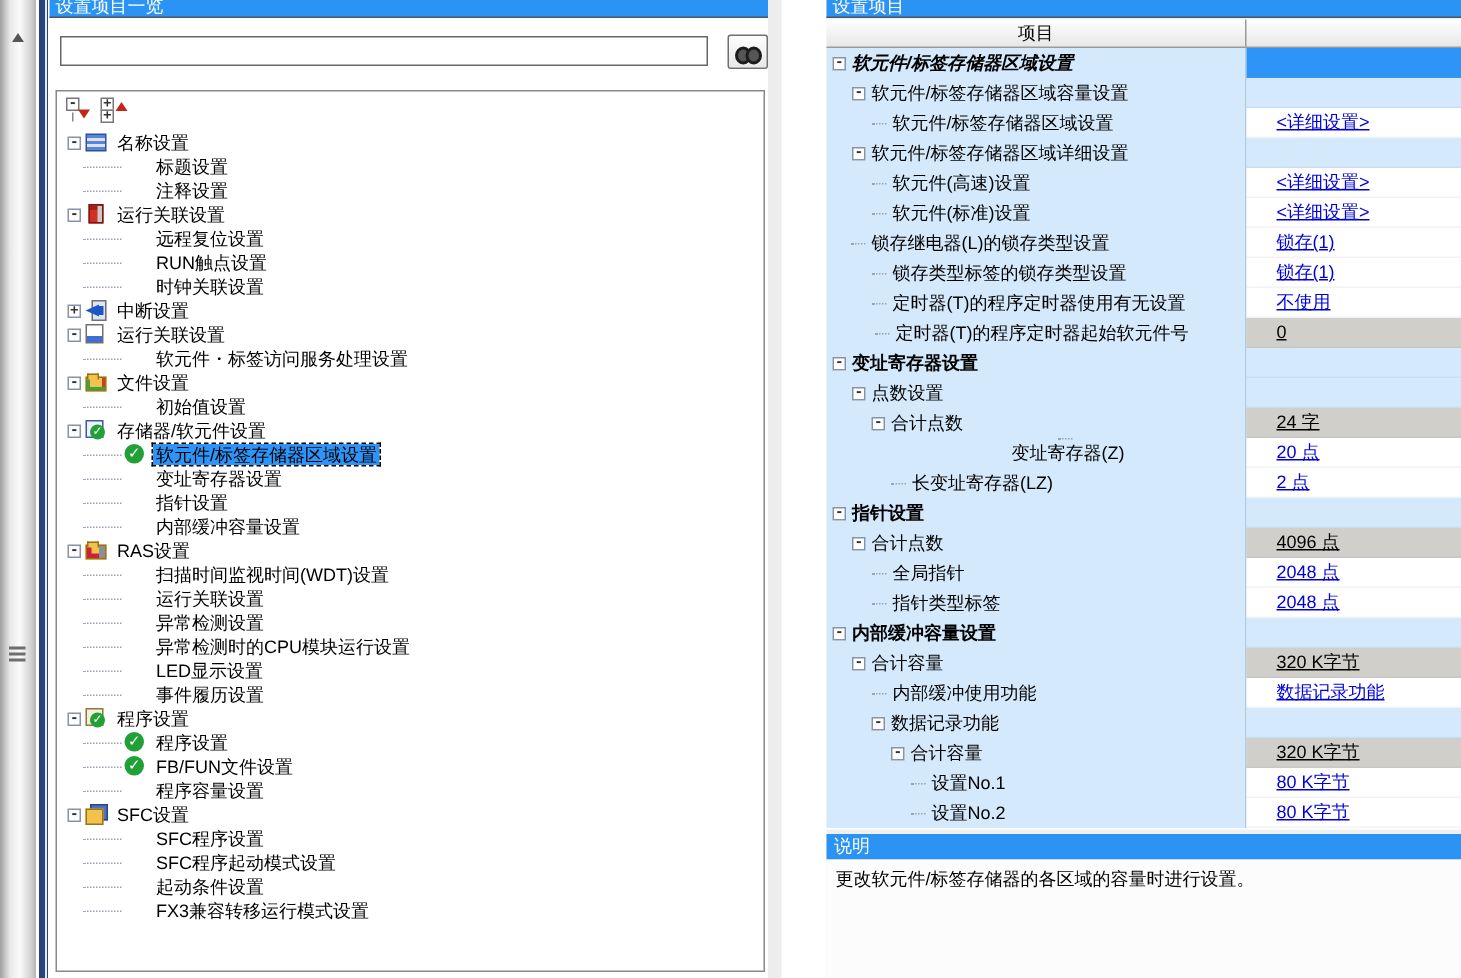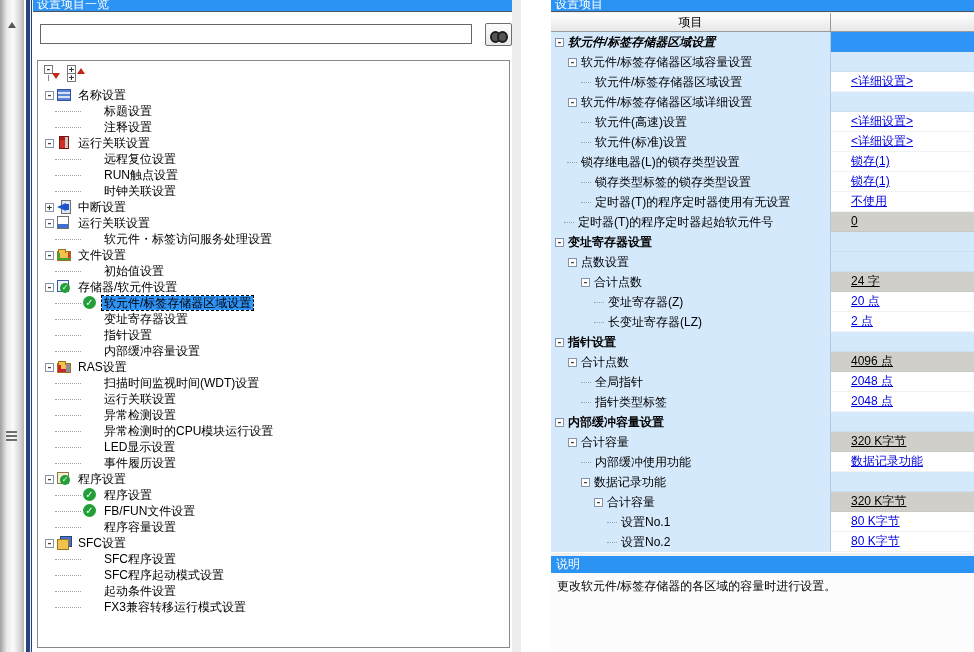--- a/index.html
+++ b/index.html
@@ -437,21 +437,21 @@
         <div class="pval v-edit">锁存(1)</div>
       </div>
       <div class="prow">
         <div class="pitem" style="padding-left: 30px; text-align: center;">
           <span class="pstub"></span>
           <span class="plabel">定时器(T)的程序定时器使用有无设置</span>
         </div>
         <div class="pval v-edit">不使用</div>
       </div>
       <div class="prow">
-        <div class="pitem" style="padding-left: 13px; text-align: center;">
+        <div class="pitem" style="padding-left: 32px; text-align: center;">
           <span class="pstub"></span>
           <span class="plabel">定时器(T)的程序定时器起始软元件号</span>
         </div>
         <div class="pval v-readonly">0</div>
       </div>
       <div class="prow">
         <div class="pitem" style="padding-left: 4px;">
           <span class="pexp">-</span>
           <span class="plabel b">变址寄存器设置</span>
         </div>
@@ -465,21 +465,21 @@
         <div class="pval v-group"></div>
       </div>
       <div class="prow">
         <div class="pitem" style="padding-left: 30px;">
           <span class="pexp">-</span>
           <span class="plabel">合计点数</span>
         </div>
         <div class="pval v-readonly">24 字</div>
       </div>
       <div class="prow">
-        <div class="pitem" style="padding-left: 43px;">
+        <div class="pitem" style="padding-left: 43px; flex-direction: column;">
           <span class="pstub"></span>
           <span class="plabel">变址寄存器(Z)</span>
         </div>
         <div class="pval v-edit">20 点</div>
       </div>
       <div class="prow">
         <div class="pitem" style="padding-left: 43px;">
           <span class="pstub"></span>
           <span class="plabel">长变址寄存器(LZ)</span>
         </div>

